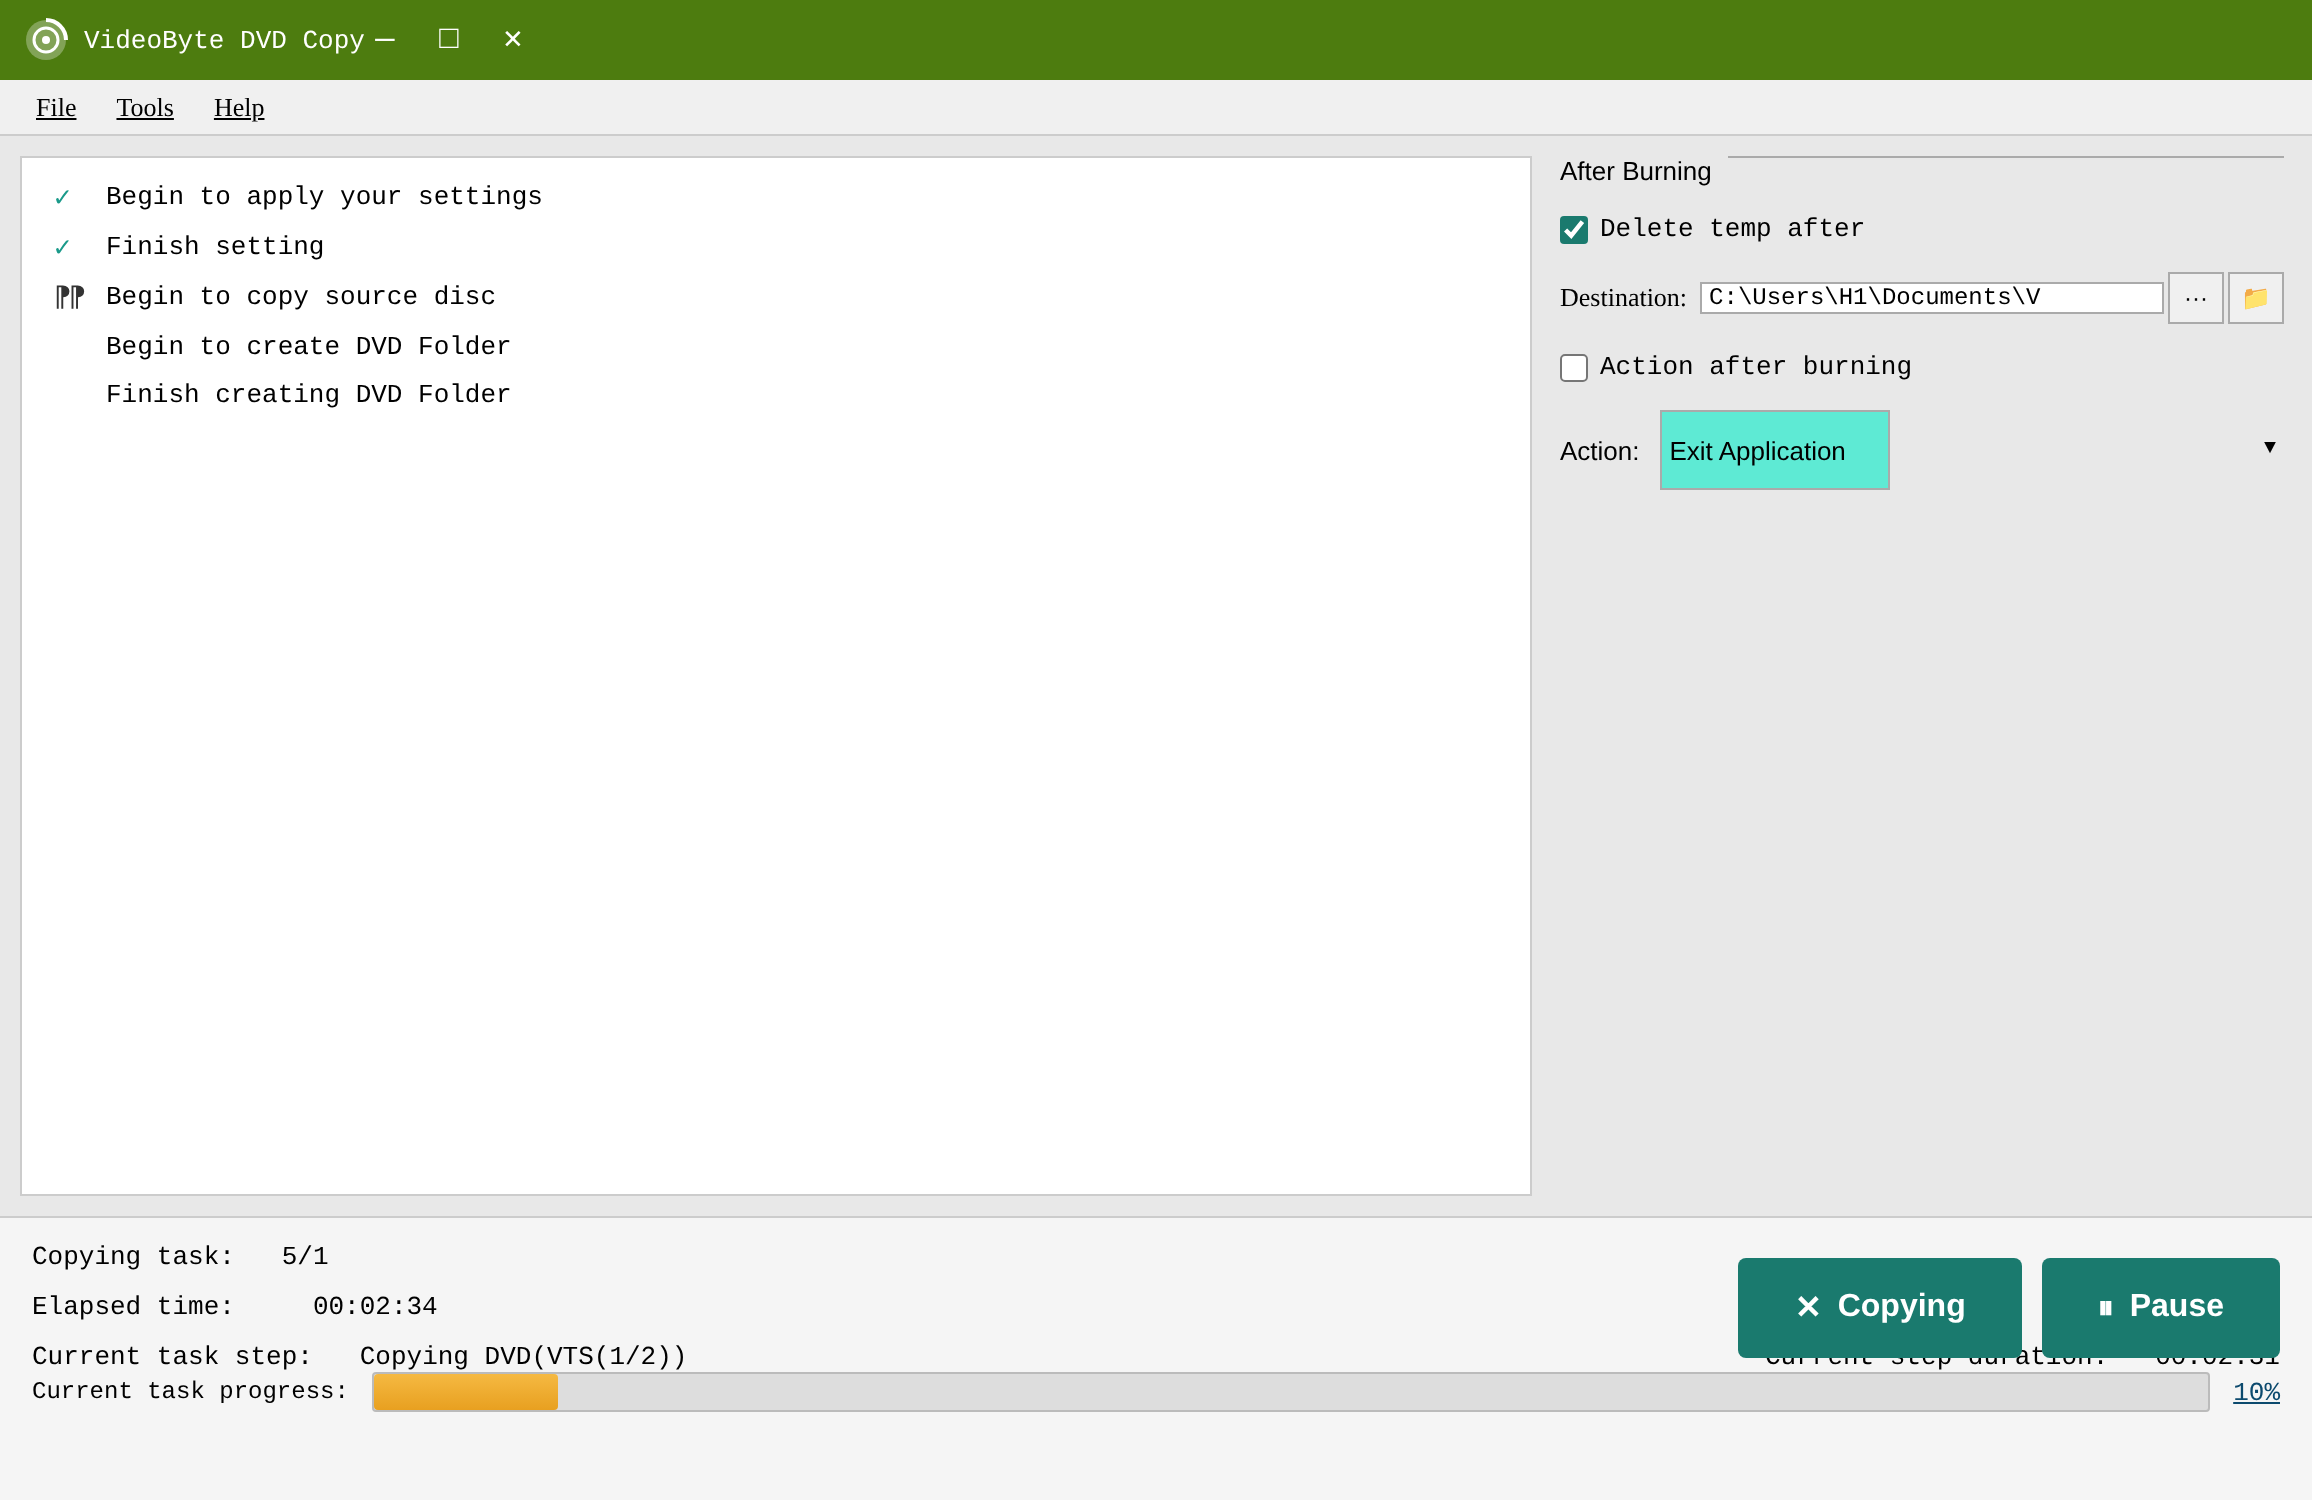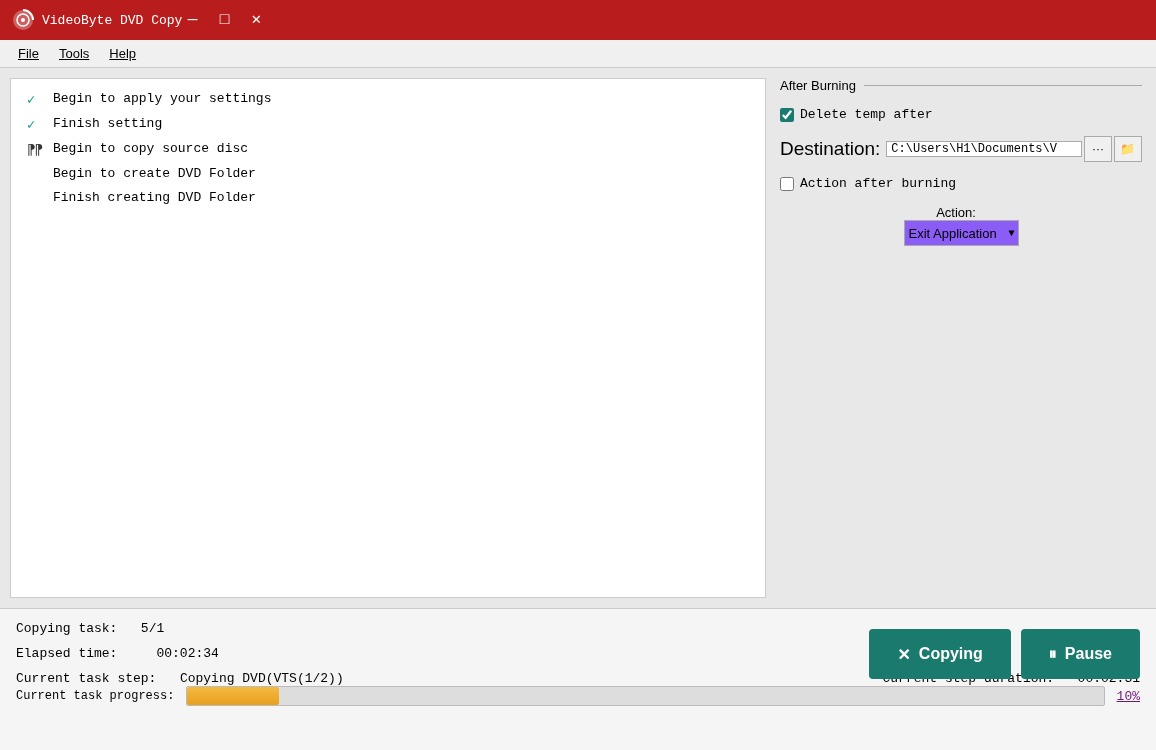--- a/index.html
+++ b/index.html
@@ -8,21 +8,21 @@
       font-size: 13px;
       background: #e8e8e8;
       width: 1156px;
       height: 750px;
       overflow: hidden;
       user-select: none;
     }
 
     
     #title-bar {
-      background: #b91c1c;
+      background: #4d7c0f;
       height: 40px;
       display: flex;
       align-items: center;
       padding: 0 12px;
       color: white;
     }
     #app-logo {
       width: 22px;
       height: 22px;
       margin-right: 8px;
@@ -47,21 +47,21 @@
       height: 28px;
       display: flex;
       align-items: center;
       padding: 0 8px;
       border-bottom: 1px solid #ccc;
     }
     .menu-item {
       padding: 4px 10px;
       font-size: 13px;
       cursor: pointer;
-      font-family: Liberation Sans, sans-serif;
+      font-family: Liberation Serif, serif;
       text-decoration: underline;
     }
 
     
     #main-content {
       display: flex;
       height: 540px;
     }
 
     
@@ -92,21 +92,20 @@
 
     
     #settings-panel {
       width: 390px;
       background: #e8e8e8;
       padding: 10px 14px;
     }
 
     .section-header {
       display: flex;
-      align-items: center;
       margin-bottom: 14px;
     }
     .section-title {
       font-size: 13px;
       font-family: Arial, sans-serif;
       white-space: nowrap;
       padding-right: 8px;
     }
     .section-line {
       flex: 1;
@@ -127,22 +126,22 @@
       cursor: pointer;
       accent-color: #1a7a6e;
     }
 
     #destination-field {
       display: flex;
       align-items: center;
       margin-bottom: 14px;
     }
     #dest-label {
-      font-size: 19px;
-      font-family: Liberation Sans, sans-serif;
+      font-size: 13px;
+      font-family: Liberation Serif, serif;
       margin-right: 6px;
       white-space: nowrap;
     }
     #dest-path {
       flex: 1;
       height: 16px;
       border: 1px solid #aaa;
       background: white;
       padding: 0 4px;
       font-size: 12px;
@@ -160,33 +159,32 @@
       align-items: center;
       justify-content: center;
       font-size: 12px;
       margin-left: 2px;
     }
 
     #action-row {
       display: flex;
       align-items: center;
       margin-bottom: 14px;
-      flex-direction: column;
     }
     #action-label {
       font-size: 13px;
       font-family: Arial, sans-serif;
       margin-right: 10px;
       white-space: nowrap;
     }
     #action-select {
       flex: 1;
-      height: 26px;
+      height: 40px;
       border: 1px solid #aaa;
-      background: #8b5cf6;
+      background: #5eead4;
       font-size: 13px;
       font-family: Arial, sans-serif;
       padding: 0 4px;
       appearance: none;
       -webkit-appearance: none;
       cursor: pointer;
       padding-right: 20px;
     }
     .select-wrapper {
       flex: 1;
@@ -263,21 +261,21 @@
       overflow: hidden;
     }
     #progress-fill {
       height: 100%;
       background: linear-gradient(to bottom, #f5b942, #e8a020);
       border-radius: 2px;
     }
     #progress-percent {
       font-size: 13px;
       font-family: 'Courier New', Courier, monospace;
-      color: #701a75;
+      color: #0c4a6e;
       text-decoration: underline;
     }
 
     .current-step-row {
       display: flex;
       justify-content: space-between;
       font-size: 13px;
       font-family: 'Courier New', Courier, monospace;
     }
   </style>

